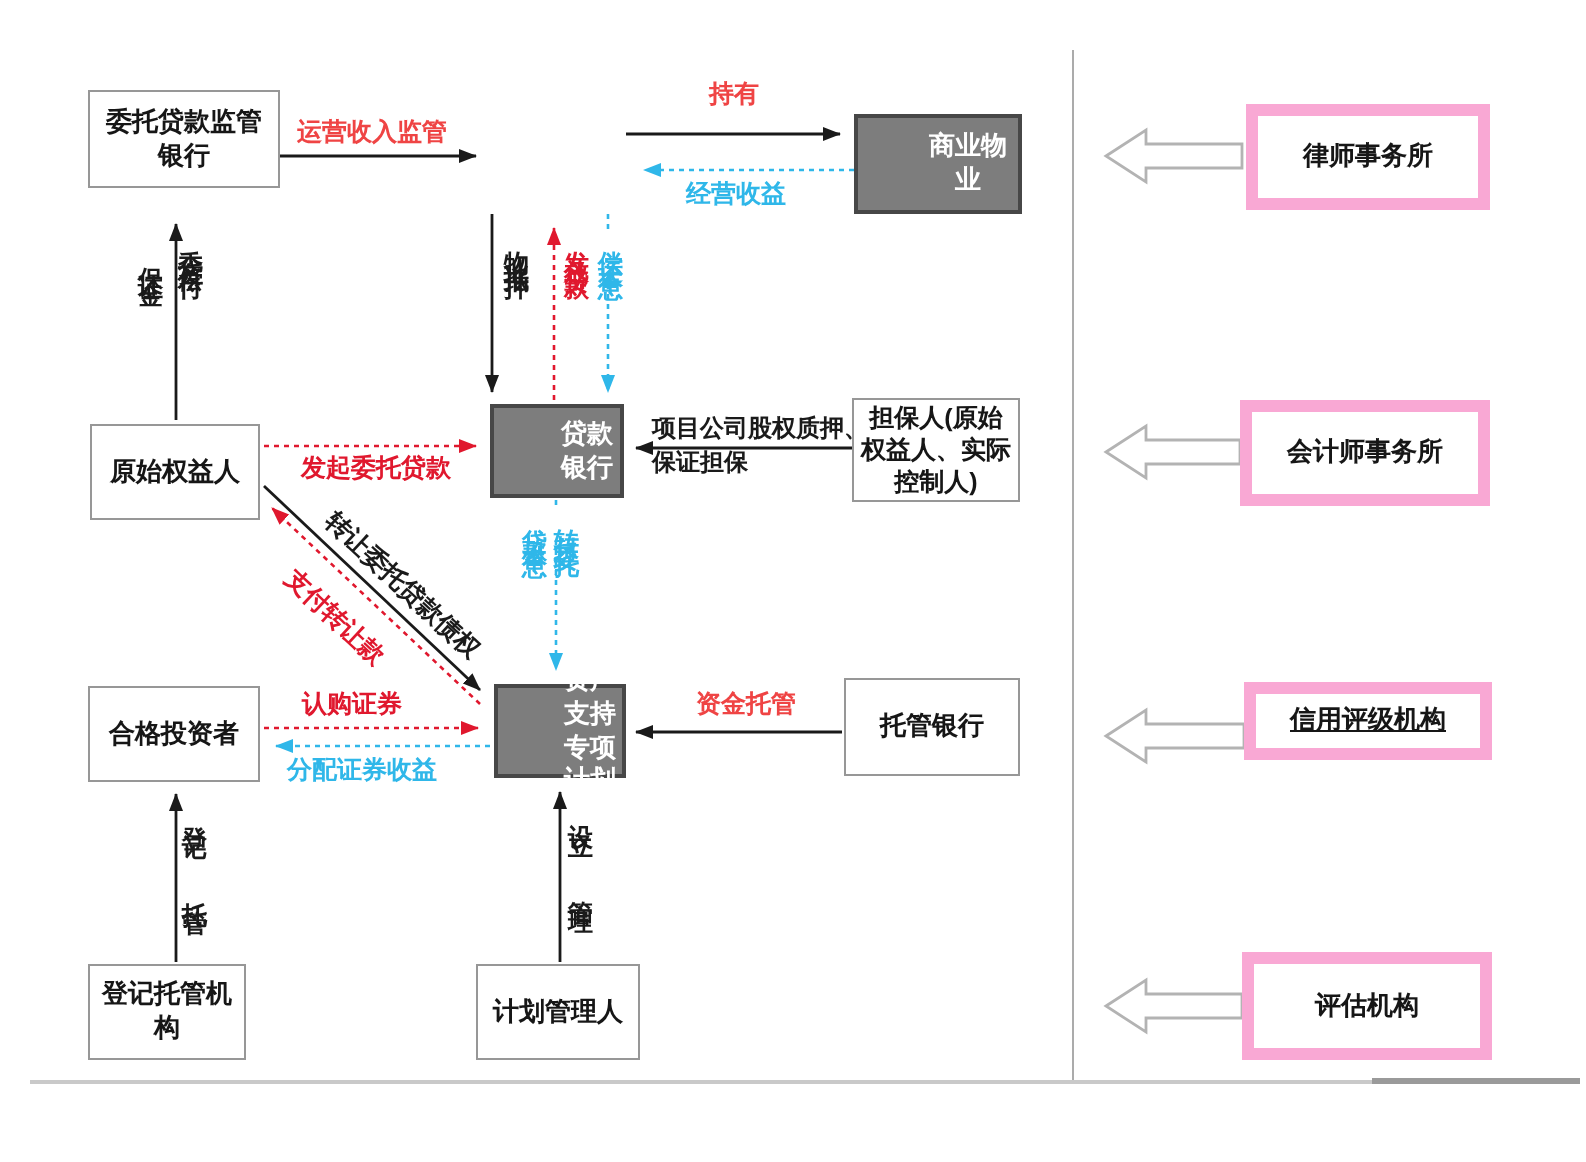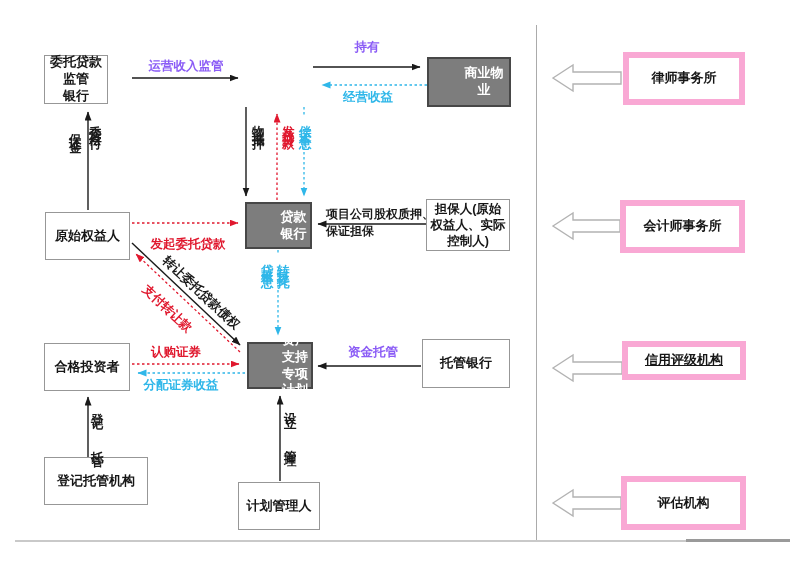--- a/index.html
+++ b/index.html
@@ -9,21 +9,21 @@
   }
   .node {
     position:absolute; background:#fff; border:1px solid #979797;
     display:flex; align-items:center; justify-content:center;
     text-align:center; font-weight:bold; font-size:13px; color:#161616;
     line-height:1.3; white-space:pre-line; box-sizing:border-box;
   }
   .node.dark { background:#7d7d7d; border:2px solid #474747; color:#ffffff;padding-left:30px; }
   .node.panel { border:6px solid #f9a8d4; }
   .hlabel {
-    position:absolute; font-size:12.5px; font-weight:bold; color:#8b5cf6;
+    position:absolute; font-size:12.5px; font-weight:bold; color:#ef4444;
     transform:translateX(-50%); white-space:nowrap; line-height:1.1;
   }
   .plabel {
     position:absolute; font-size:12px; font-weight:bold; color:#1a1a1a;
     white-space:pre-line; line-height:17px; text-align:left;
   }
   .vlabel {
     position:absolute; writing-mode:vertical-rl; text-orientation:upright;
     font-size:12.5px; font-weight:bold; color:#1a1a1a; letter-spacing:4px;
     transform:translateX(-50%); line-height:1;
@@ -81,46 +81,46 @@
     <polygon points="553,78 573,65 573,72 621,72 621,84 573,84 573,91" fill="#ffffff" stroke="#b3b3b3" stroke-width="1.4"></polygon>
     <polygon points="553,226 573,213 573,220 620,220 620,232 573,232 573,239" fill="#ffffff" stroke="#b3b3b3" stroke-width="1.4"></polygon>
     <polygon points="553,368 573,355 573,362 622,362 622,374 573,374 573,381" fill="#ffffff" stroke="#b3b3b3" stroke-width="1.4"></polygon>
     <polygon points="553,503 573,490 573,497 621,497 621,509 573,509 573,516" fill="#ffffff" stroke="#b3b3b3" stroke-width="1.4"></polygon>
   </svg>
 
   <div class="divider"></div>
   <div class="bottom-line"></div>
   <div class="bottom-line-dark"></div>
 
-  <div class="node" style="left:44px; top:55px; width:64px; height:49px;">委托贷款监管
+  <div class="node" style="left:44px; top:45px; width:96px; height:49px;">委托贷款监管
 银行</div>
   <div class="node dark" style="left:427px; top:57px; width:84px; height:50px;">商业物业</div>
   <div class="node" style="left:45px; top:212px; width:85px; height:48px;">原始权益人</div>
   <div class="node dark" style="left:245px; top:202px; width:67px; height:47px;">贷款银行</div>
   <div class="node" style="left:426px; top:199px; width:84px; height:52px; font-size:12.5px;">担保人(原始
 权益人、实际
 控制人)</div>
   <div class="node" style="left:44px; top:343px; width:86px; height:48px;">合格投资者</div>
   <div class="node dark" style="left:247px; top:342px; width:66px; height:47px;">资产支持
 专项计划</div>
   <div class="node" style="left:422px; top:339px; width:88px; height:49px;">托管银行</div>
-  <div class="node" style="left:44px; top:457px; width:104px; height:48px;">登记托管机构</div>
+  <div class="node" style="left:44px; top:482px; width:79px; height:48px;">登记托管机构</div>
   <div class="node" style="left:238px; top:482px; width:82px; height:48px;">计划管理人</div>
 
   <div class="node panel" style="left:623px; top:52px; width:122px; height:53px;">律师事务所</div>
   <div class="node panel" style="left:620px; top:200px; width:125px; height:53px;">会计师事务所</div>
   <div class="node panel" style="left:622px; top:341px; width:124px; height:39px;text-decoration:underline;">信用评级机构</div>
   <div class="node panel" style="left:621px; top:476px; width:125px; height:54px;">评估机构</div>
 
   <div class="hlabel" style="left:186px; top:60px;">运营收入监管</div>
   <div class="hlabel" style="left:367px; top:41px;">持有</div>
   <div class="hlabel cyan" style="left:368px; top:91px;">经营收益</div>
   <div class="plabel" style="left:326px; top:206px;">项目公司股权质押、
 保证担保</div>
-  <div class="hlabel red" style="left:188px; top:228px;margin-top:10px;">发起委托贷款</div>
+  <div class="hlabel red" style="left:188px; top:228px;">发起委托贷款</div>
   <div class="hlabel red" style="left:176px; top:346px;">认购证券</div>
   <div class="hlabel cyan" style="left:181px; top:379px;">分配证券收益</div>
   <div class="hlabel" style="left:373px; top:346px;">资金托管</div>
 
   <div class="vlabel" style="left:75px; top:123px;">保证金</div>
   <div class="vlabel" style="left:95px; top:115px;">委贷偿付</div>
   <div class="vlabel" style="left:258px; top:115px;">物业抵押</div>
   <div class="vlabel red" style="left:288px; top:115px;">发放贷款</div>
   <div class="vlabel cyan bgw" style="left:305px; top:115px;">偿还本息</div>
   <div class="vlabel cyan" style="left:267px; top:254px;">贷款本息</div>

